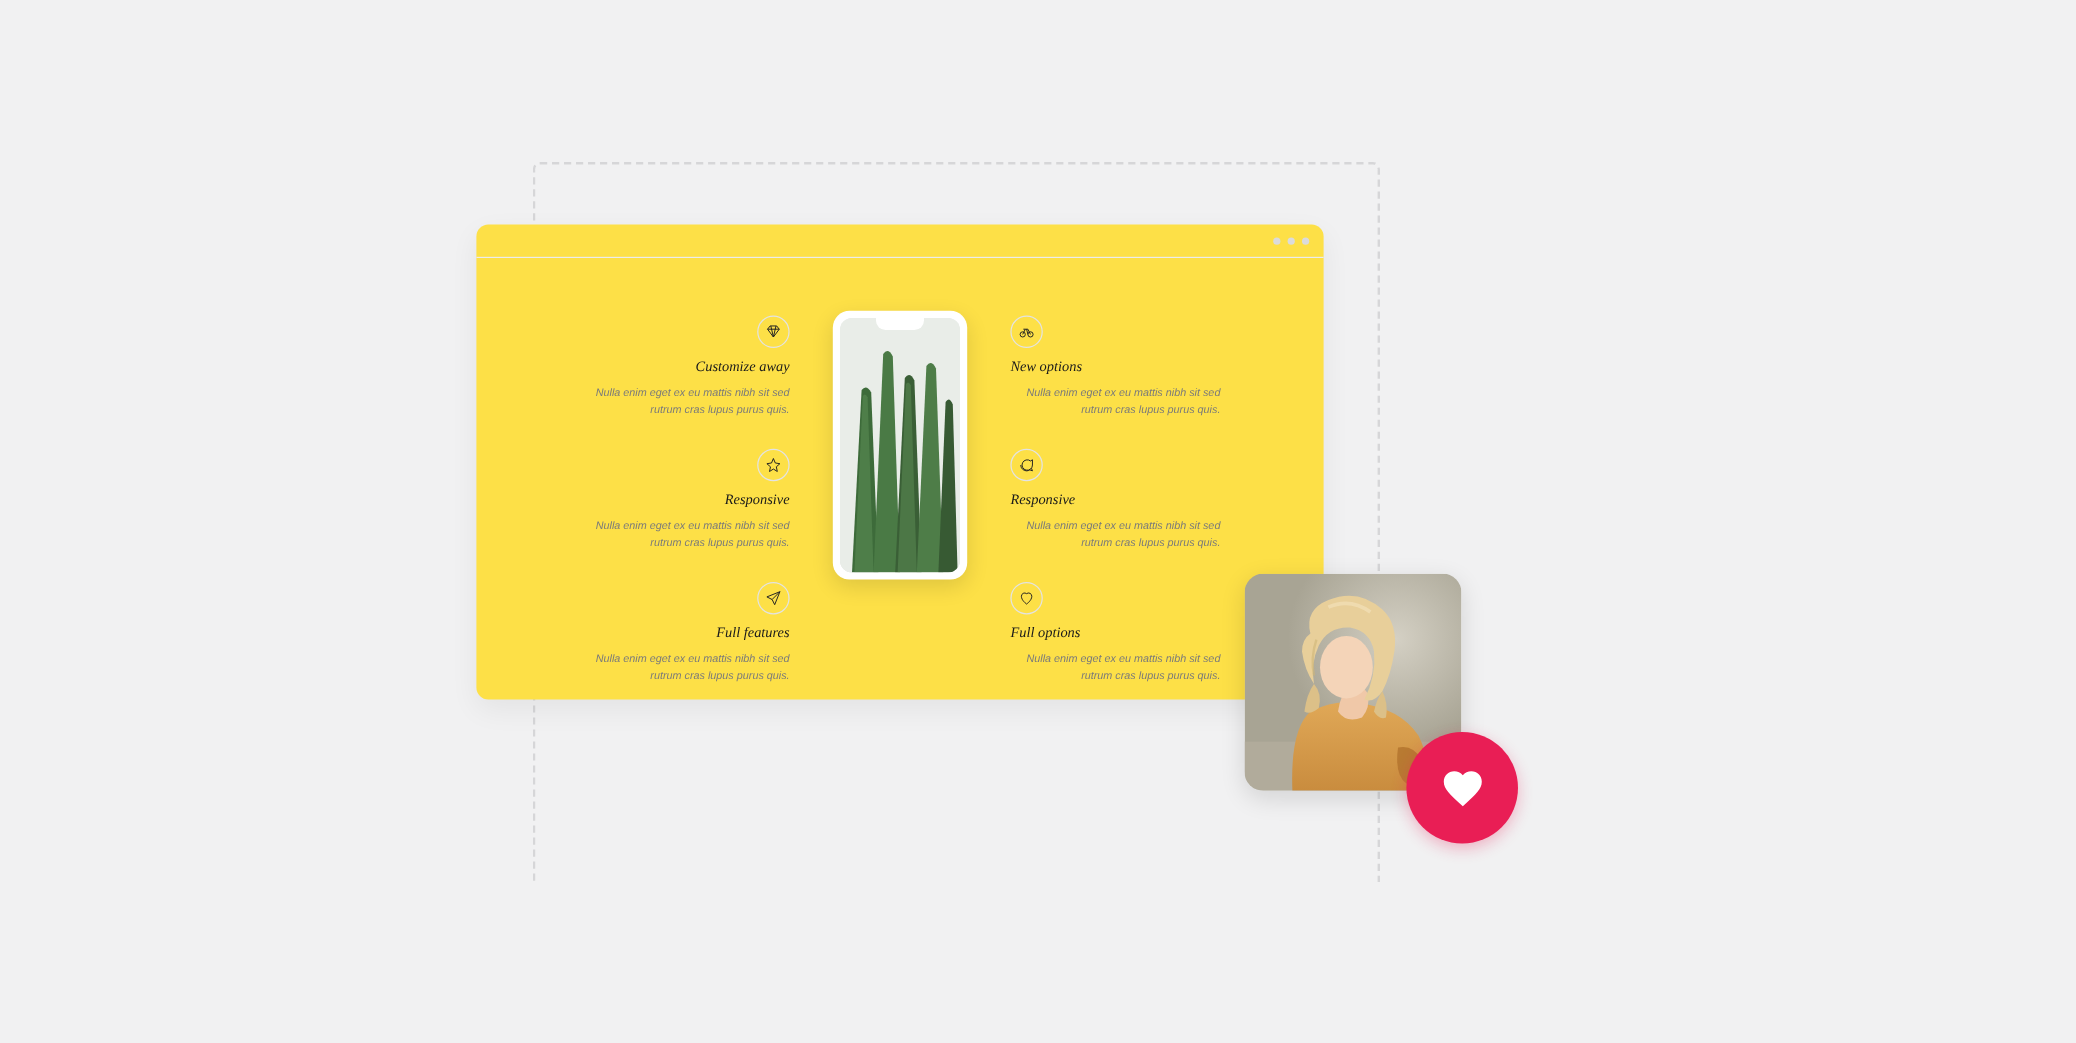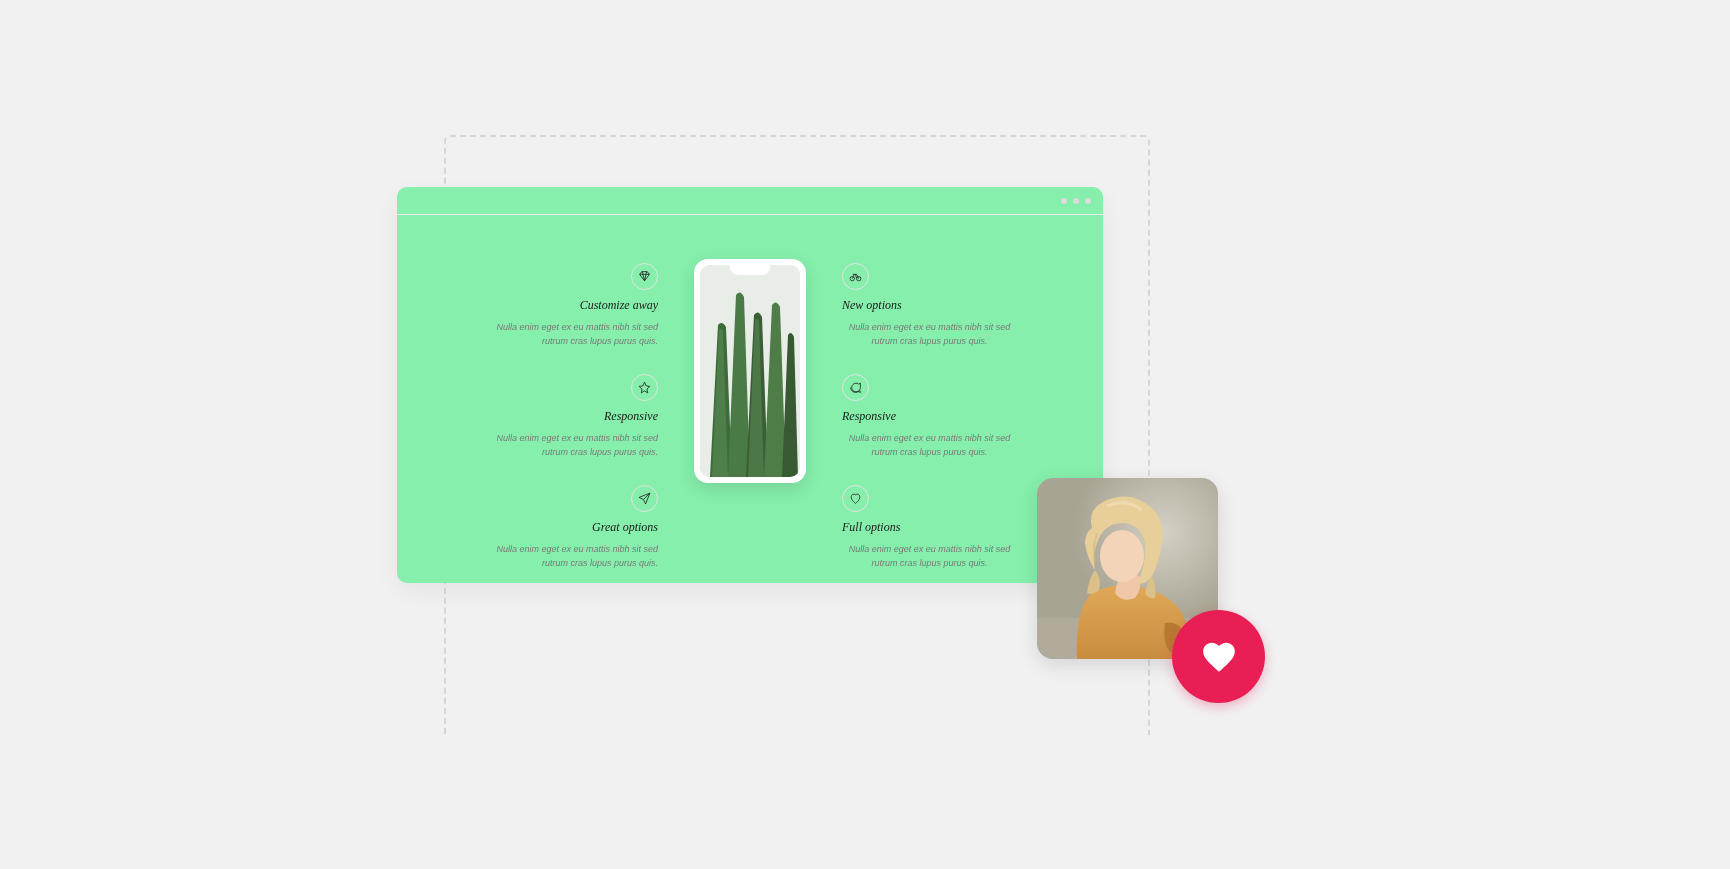--- a/index.html
+++ b/index.html
@@ -20,21 +20,21 @@
   border: 2px dashed #d6d6d8;
   border-bottom: none;
   border-radius: 6px 6px 0 0;
 }
 .browser-window {
   position: absolute;
   left: 397px;
   top: 187px;
   width: 706px;
   height: 396px;
-  background: #86efac;
+  background: #fde047;
   border-radius: 10px;
   box-shadow: 0 8px 24px rgba(0,0,0,0.06);
 }
 .browser-bar {
   height: 28px;
   border-bottom: 1px solid #ececec;
   display: flex;
   align-items: center;
   justify-content: flex-end;
   padding-right: 12px;
@@ -52,21 +52,21 @@
   align-items: flex-start;
   padding: 48px 40px 0 40px;
   gap: 36px;
 }
 .feature-col {
   display: flex;
   flex-direction: column;
   gap: 26px;
   width: 175px;
 }
-.feature-col.right .feature-item { text-align: center; }
+.feature-col.right .feature-item { text-align: right; }
 .feature-col.left .feature-item { text-align: right; }
 .feature-item { display: flex; flex-direction: column; gap: 8px; }
 .feature-col.left .feature-item { align-items: flex-end; }
 .feature-col.right .feature-item { align-items: flex-start; }
 .icon-circle {
   width: 27px;
   height: 27px;
   border-radius: 50%;
   border: 1px solid #e3e3e3;
   display: flex;
@@ -174,21 +174,21 @@
         </div>
         <div class="feature-title">Responsive</div>
         <div class="feature-desc">Nulla enim eget ex eu mattis nibh sit sed rutrum cras lupus purus quis.</div>
       </div>
       <div class="feature-item">
         <div class="icon-circle">
           <svg viewBox="0 0 24 24">
               <path d="M22 2L2 10l8 4 4 8 8-20z M10 14l12-12"></path>
             </svg>
         </div>
-        <div class="feature-title">Great options</div>
+        <div class="feature-title">Full features</div>
         <div class="feature-desc">Nulla enim eget ex eu mattis nibh sit sed rutrum cras lupus purus quis.</div>
       </div>
     </div>
 
     <div class="phone-frame">
       <div class="phone-notch"></div>
       <div class="phone-screen">
         <svg viewBox="0 0 100 212" preserveAspectRatio="xMidYMid slice">
           <rect width="100" height="212" fill="#e9ede8"></rect>
           <path d="M 10 212 L 18 60 Q 22 55 26 62 L 32 212 Z" fill="#3d6b3a"></path>

